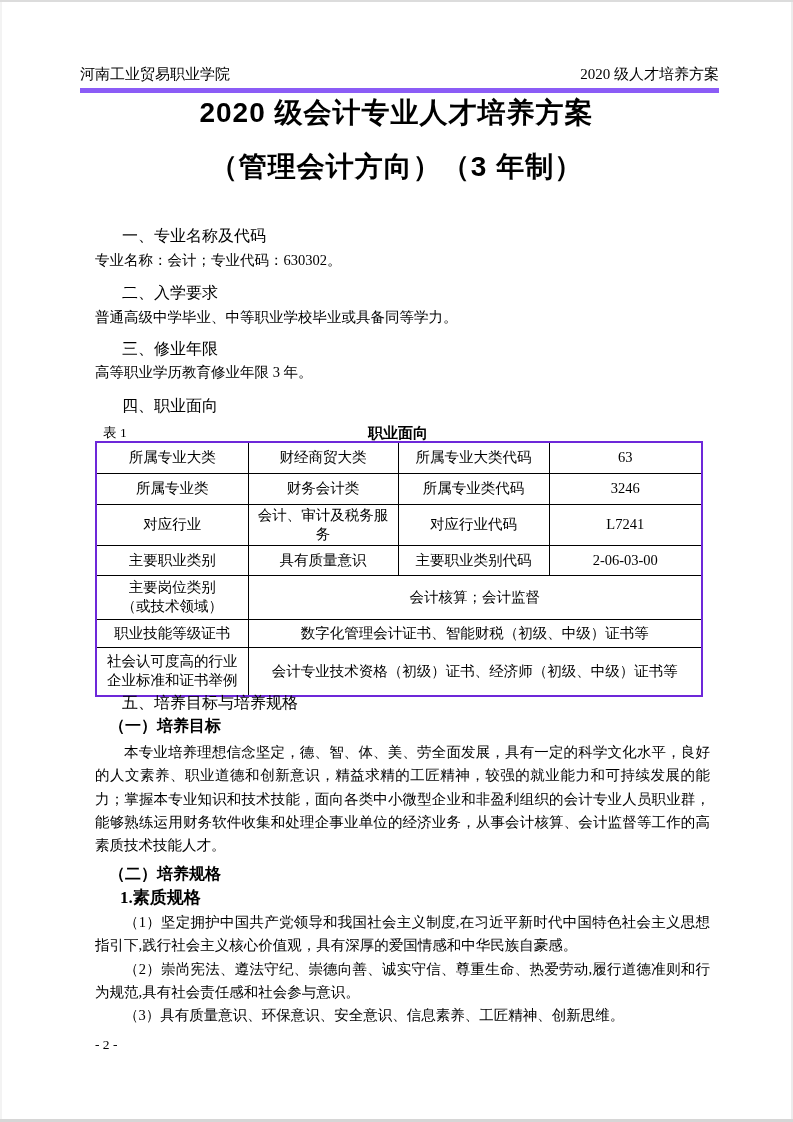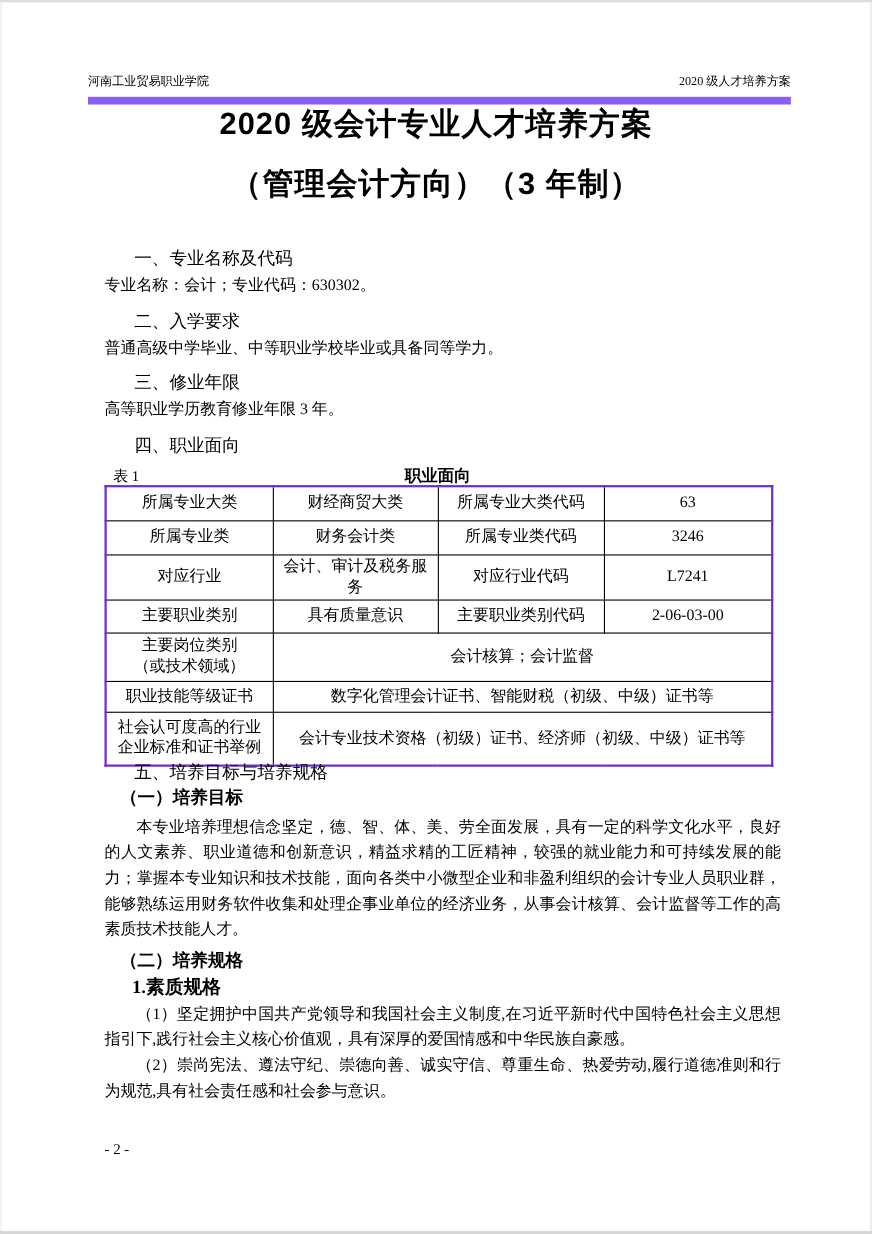--- a/index.html
+++ b/index.html
@@ -12,22 +12,22 @@
     font-family:"Liberation Serif","DejaVu Serif",serif;
     overflow:hidden;
     box-shadow: inset 0 2px 0 #dcdcdc, inset 0 -3px 0 #d6d6d6, inset -2px 0 0 #ececec, inset 2px 0 0 #f3f3f3;
   }
   .abs { position:absolute; left:95px; right:83px; }
 
   
   .pg-header {
     position:absolute; top:66px; left:80px; right:74px;
     display:flex; justify-content:space-between; align-items:flex-end;
-    font-size:11px; line-height:16px;
-    border-bottom:7px solid #8b5cf6;
+    font-size:15px; line-height:16px;
+    border-bottom:5px solid #8b5cf6;
     padding-bottom:6px;
   }
 
   
   .doc-title, .doc-subtitle {
     position:absolute; left:0; right:0;
     text-align:center;
     font-family:"Liberation Sans","DejaVu Sans",sans-serif;
     font-weight:bold;
     font-size:28px; line-height:32px;
@@ -180,17 +180,18 @@
   <div class="abs sec-h" style="top:693px">五、培养目标与培养规格</div>
   <div class="abs sub-h" style="top:716px">（一）培养目标</div>
   <div class="abs body-p indent" style="top:741px">本专业培养理想信念坚定，德、智、体、美、劳全面发展，具有一定的科学文化水平，良好的人文素养、职业道德和创新意识，精益求精的工匠精神，较强的就业能力和可持续发展的能力；掌握本专业知识和技术技能，面向各类中小微型企业和非盈利组织的会计专业人员职业群，能够熟练运用财务软件收集和处理企事业单位的经济业务，从事会计核算、会计监督等工作的高素质技术技能人才。</div>
 
   <div class="abs sub-h" style="top:864px">（二）培养规格</div>
   <div class="abs minor-h" style="top:889px">1.素质规格</div>
 
   <div class="abs" style="top:911px">
     <p class="body-p indent">（1）坚定拥护中国共产党领导和我国社会主义制度,在习近平新时代中国特色社会主义思想指引下,践行社会主义核心价值观，具有深厚的爱国情感和中华民族自豪感。</p>
     <p class="body-p indent">（2）崇尚宪法、遵法守纪、崇德向善、诚实守信、尊重生命、热爱劳动,履行道德准则和行为规范,具有社会责任感和社会参与意识。</p>
+    <p class="body-p indent">（3）具有质量意识、环保意识、安全意识、信息素养、工匠精神、创新思维。</p>
   </div>
 
   <div class="pg-footer">- 2 -</div>
 
 </div>
 
 </body></html>

